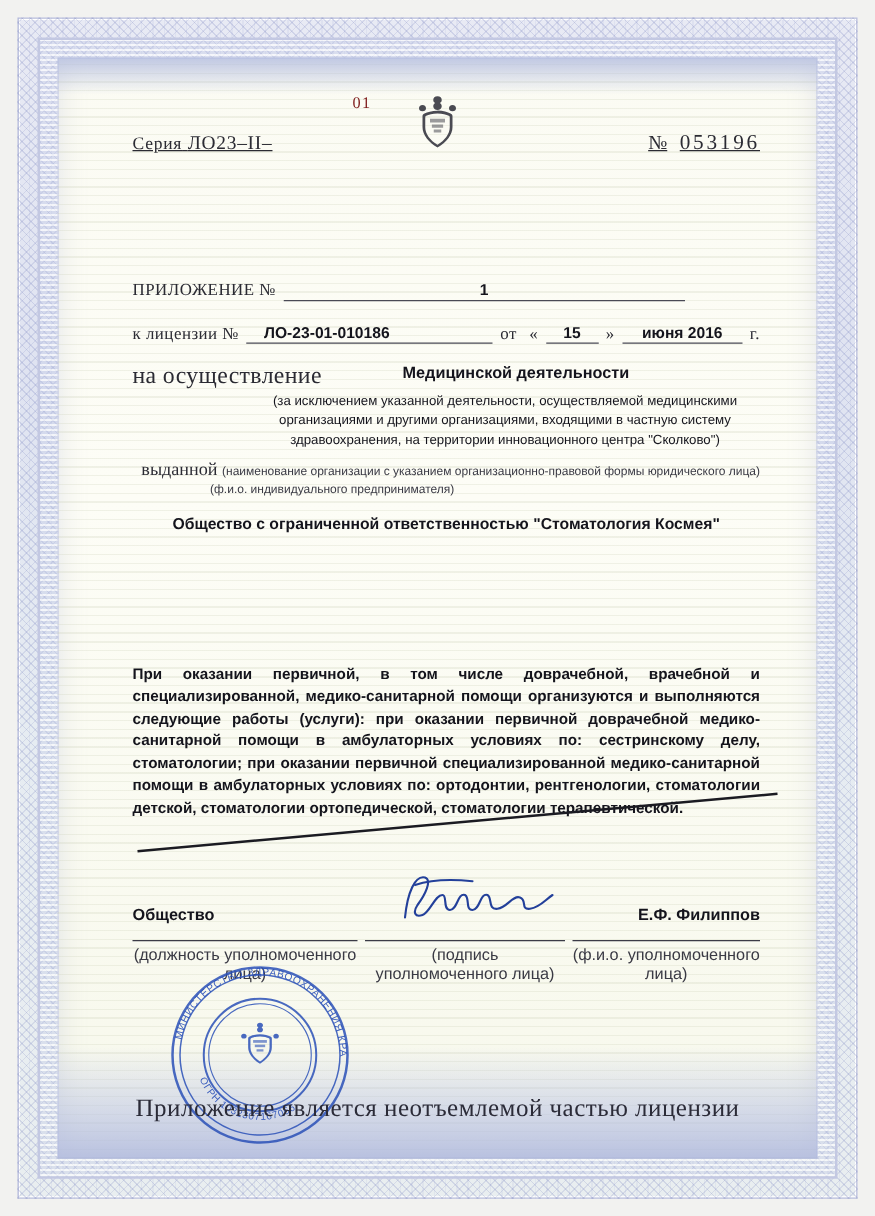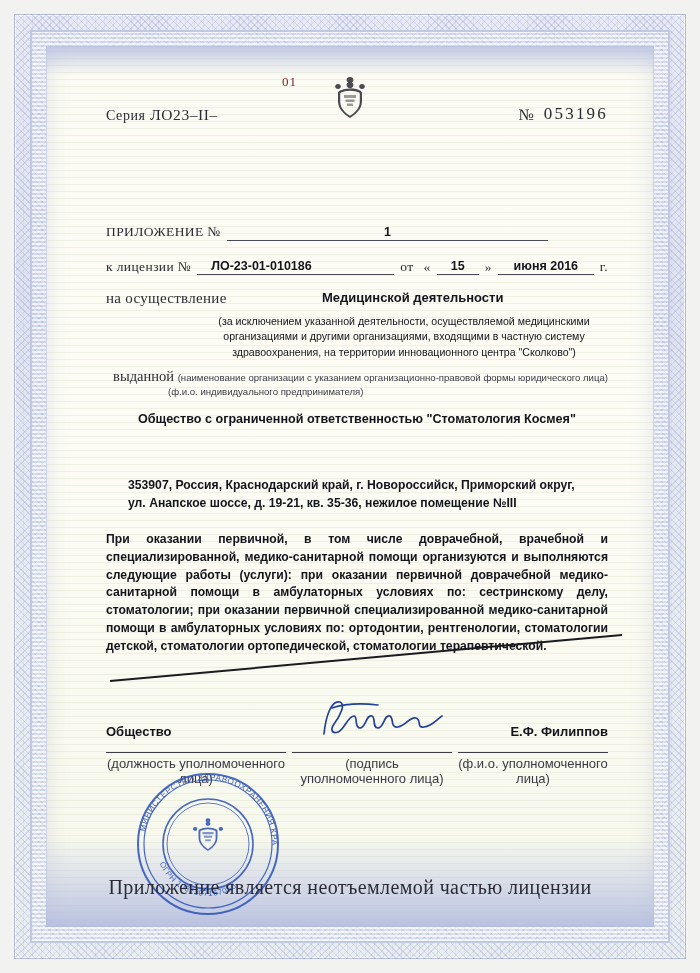--- a/index.html
+++ b/index.html
@@ -60,21 +60,21 @@
   .topnum{
     position:absolute;left:236px;top:28px;
     font-size:13px;letter-spacing:1px;color:#7f1d1d;
   }
   .emblem{
     position:absolute;left:50%;top:28px;margin-left:-21px;
     width:42px;height:48px;
   }
   .serial-row{
     position:absolute;left:60px;right:46px;top:58px;
-    display:flex;align-items:flex-end;justify-content:space-between;
+    display:flex;align-items:flex-end;justify-content:space-between;text-decoration:underline;
   }
   .serial-left{font-size:15.5px;letter-spacing:.6px;}
   .serial-left .lbl{font-size:14px;}
   .serial-right{font-size:15px;display:flex;align-items:flex-end;gap:10px;}
   .serial-right .no{font-size:16px;}
   .serial-right .numval{font-size:17px;letter-spacing:2.2px;}
 
   .ministry{
     position:absolute;left:0;right:0;top:100px;
     text-align:center;
@@ -101,21 +101,21 @@
 
   .line-lic{
     position:absolute;left:60px;top:212px;right:46px;
     display:flex;align-items:flex-end;
   }
   .w-day{width:42px;flex:none;}
   .w-month{width:96px;flex:none;}
 
   .line-osu{
     position:absolute;left:60px;top:244px;right:46px;
-    font-size:15px;letter-spacing:.3px;
+    font-size:19px;letter-spacing:.3px;
   }
   .act-title{
     position:absolute;left:276px;top:244px;
     font-family:"Liberation Sans", sans-serif;font-weight:bold;font-size:13px;color:#14141c;
   }
   .act-note{
     position:absolute;left:160px;right:52px;top:268px;
     text-align:center;
     font-family:"Liberation Sans", sans-serif;font-size:10.6px;line-height:1.45;color:#14141c;
   }
@@ -269,24 +269,20 @@
     <div class="act-note">(за исключением указанной деятельности, осуществляемой медицинскими организациями и другими организациями, входящими в частную систему здравоохранения, на территории инновационного центра "Сколково")</div>
 
     <div class="line-vyd">
       <span>выданной</span>
       <span class="small">(наименование организации с указанием организационно-правовой формы юридического лица)</span>
     </div>
     <div class="line-vyd2">(ф.и.о. индивидуального предпринимателя)</div>
 
     <div class="org-name">Общество с ограниченной ответственностью "Стоматология Космея"</div>
 
-    <div class="addr">
-      <div>353907, Россия, Краснодарский край, г. Новороссийск, Приморский округ,</div>
-      <div>ул. Анапское шоссе, д. 19-21, кв. 35-36, нежилое помещение №III</div>
-    </div>
 
     <div class="works">При оказании первичной, в том числе доврачебной, врачебной и специализированной, медико-санитарной помощи организуются и выполняются следующие работы (услуги): при оказании первичной доврачебной медико-санитарной помощи в амбулаторных условиях по: сестринскому делу, стоматологии; при оказании первичной специализированной медико-санитарной помощи в амбулаторных условиях по: ортодонтии, рентгенологии, стоматологии детской, стоматологии ортопедической, стоматологии терапевтической.</div>
 
     <div class="strike">
       <svg width="520" height="55" viewBox="0 0 520 55" aria-hidden="true">
         <line x1="4" y1="50" x2="516" y2="4" stroke="#1b1b22" stroke-width="2"></line>
       </svg>
     </div>
 
     <div class="minister-row">

